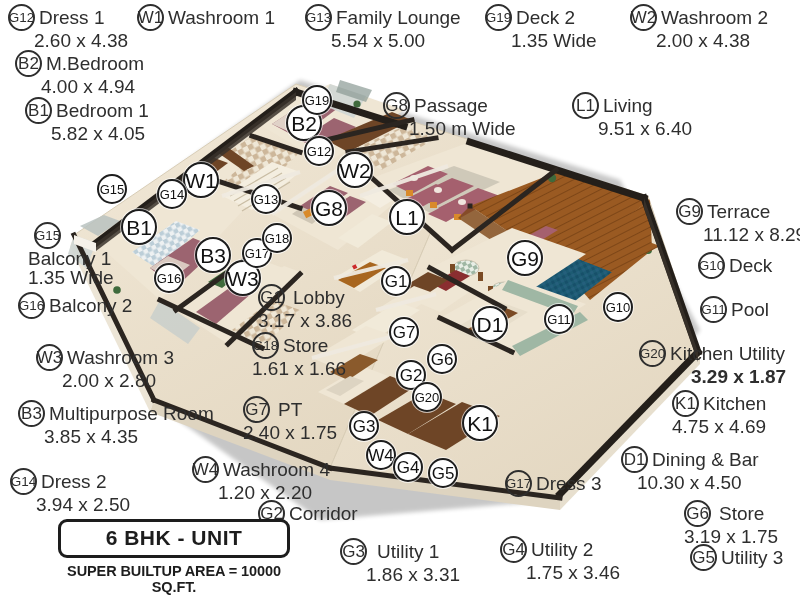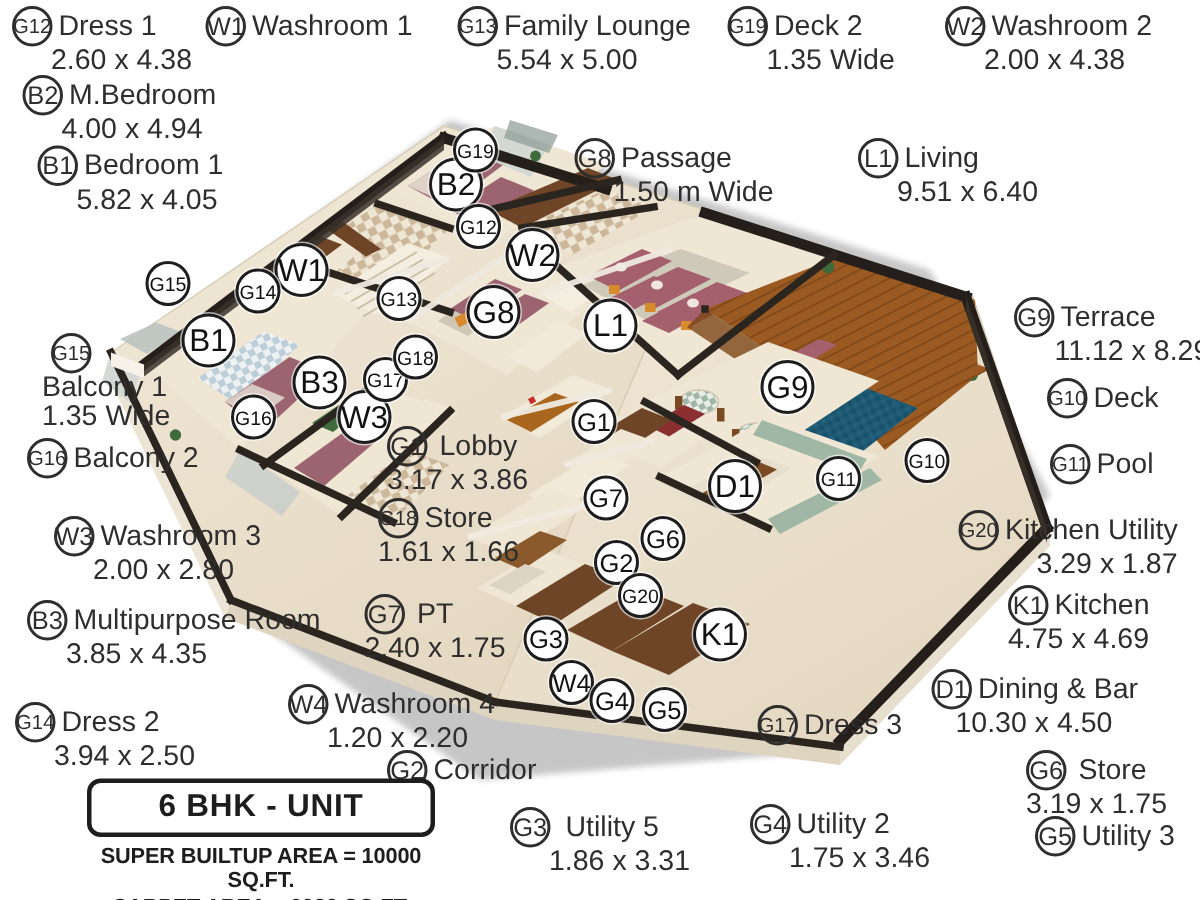--- a/index.html
+++ b/index.html
@@ -472,21 +472,21 @@
   <div class="lbl" style="left:258px;top:500px;">
     <span class="row1">
         <span class="mk m2">G2</span>
         <span>Corridor</span>
       </span>
   </div>
 
   <div class="lbl ind" style="left:340px;top:538px;">
     <span class="row1">
         <span class="mk m2">G3</span>
-        <span style="padding-left:6px;">Utility 5</span>
+        <span style="padding-left:6px;">Utility 1</span>
       </span>
     <span class="dim">1.86 x 3.31</span>
   </div>
 
   <div class="lbl ind" style="left:500px;top:536px;">
     <span class="row1">
         <span class="mk m2">G4</span>
         <span>Utility 2</span>
       </span>
     <span class="dim">1.75 x 3.46</span>
@@ -519,21 +519,21 @@
         <span class="mk m3">G11</span>
         <span>Pool</span>
       </span>
   </div>
 
   <div class="lbl ind" style="left:639px;top:340px;">
     <span class="row1">
         <span class="mk m3">G20</span>
         <span>Kitchen Utility</span>
       </span>
-    <span class="dim" style="padding-left:52px;">3.29 x 1.87</span>
+    <span class="dim" style="padding-left:52px;font-weight:bold;">3.29 x 1.87</span>
   </div>
 
   <div class="lbl ind" style="left:672px;top:390px;">
     <span class="row1">
         <span class="mk m2">K1</span>
         <span>Kitchen</span>
       </span>
     <span class="dim" style="padding-left:0;">4.75 x 4.69</span>
   </div>
 

